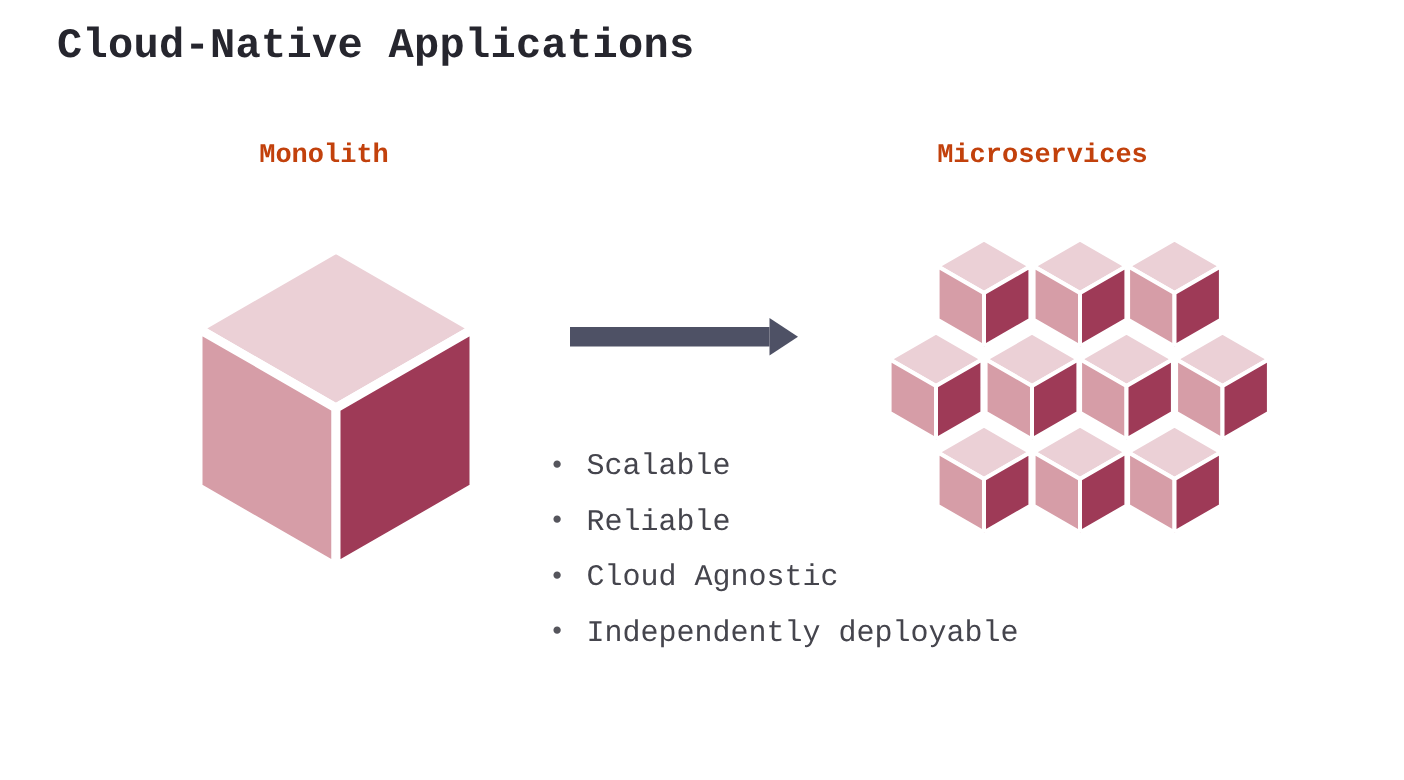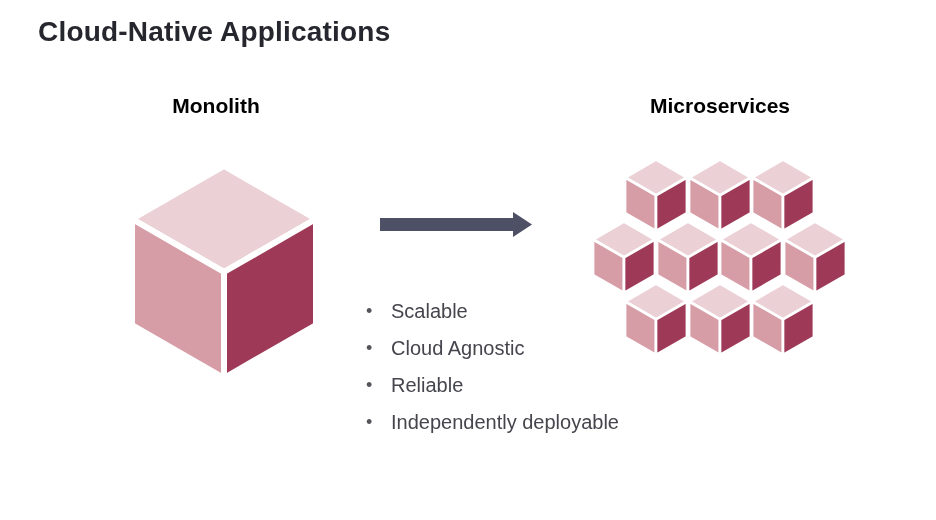--- a/index.html
+++ b/index.html
@@ -3,43 +3,43 @@
 <meta charset="utf-8">
 <style>
   * { margin: 0; padding: 0; box-sizing: border-box; }
   html, body { background: #ffffff; }
   .slide {
     position: relative;
     width: 936px;
     height: 520px;
     background: #ffffff;
     overflow: hidden;
-    font-family: Liberation Sans, sans-serif;
+    font-family: Liberation Mono, monospace;
   }
   .slide-title {
     position: absolute;
     left: 38px;
     top: 16px;
     font-size: 28px;
     font-weight: 700;
     color: #26262e;
     letter-spacing: 0.2px;
     white-space: nowrap;
   }
   .col-label {
     position: absolute;
     top: 94px;
     transform: translateX(-50%);
-    font-size: 21px;
+    font-size: 18px;
     font-weight: 700;
-    color: #000000;
+    color: #c2410c;
     white-space: nowrap;
   }
   .col-label.monolith { left: 216px; }
-  .col-label.microservices { left: 720px; }
+  .col-label.microservices { left: 695px; }
   .monolith-cube-svg {
     position: absolute;
     left: 129px;
     top: 164px;
     width: 190px;
     height: 214px;
   }
   .arrow-svg {
     position: absolute;
     left: 380px;
@@ -147,18 +147,18 @@
       </svg>
       <svg viewBox="0 0 190 214" class="micro-cube" style="left: 751px; top: 283px; width: 64px; height: 72px;">
         <polygon points="95,2 187,55 95,108 3,55" fill="#ebd0d6" stroke="#ffffff" stroke-width="8"></polygon>
         <polygon points="3,55 95,108 95,214 3,161" fill="#d69da7" stroke="#ffffff" stroke-width="8"></polygon>
         <polygon points="95,108 187,55 187,161 95,214" fill="#9e3a57" stroke="#ffffff" stroke-width="8"></polygon>
       </svg>
     </div>
 
   <ul class="benefits">
     <li>Scalable</li>
+    <li>Reliable</li>
     <li>Cloud Agnostic</li>
-    <li>Reliable</li>
     <li>Independently deployable</li>
   </ul>
 
 </div>
 
 </body></html>

